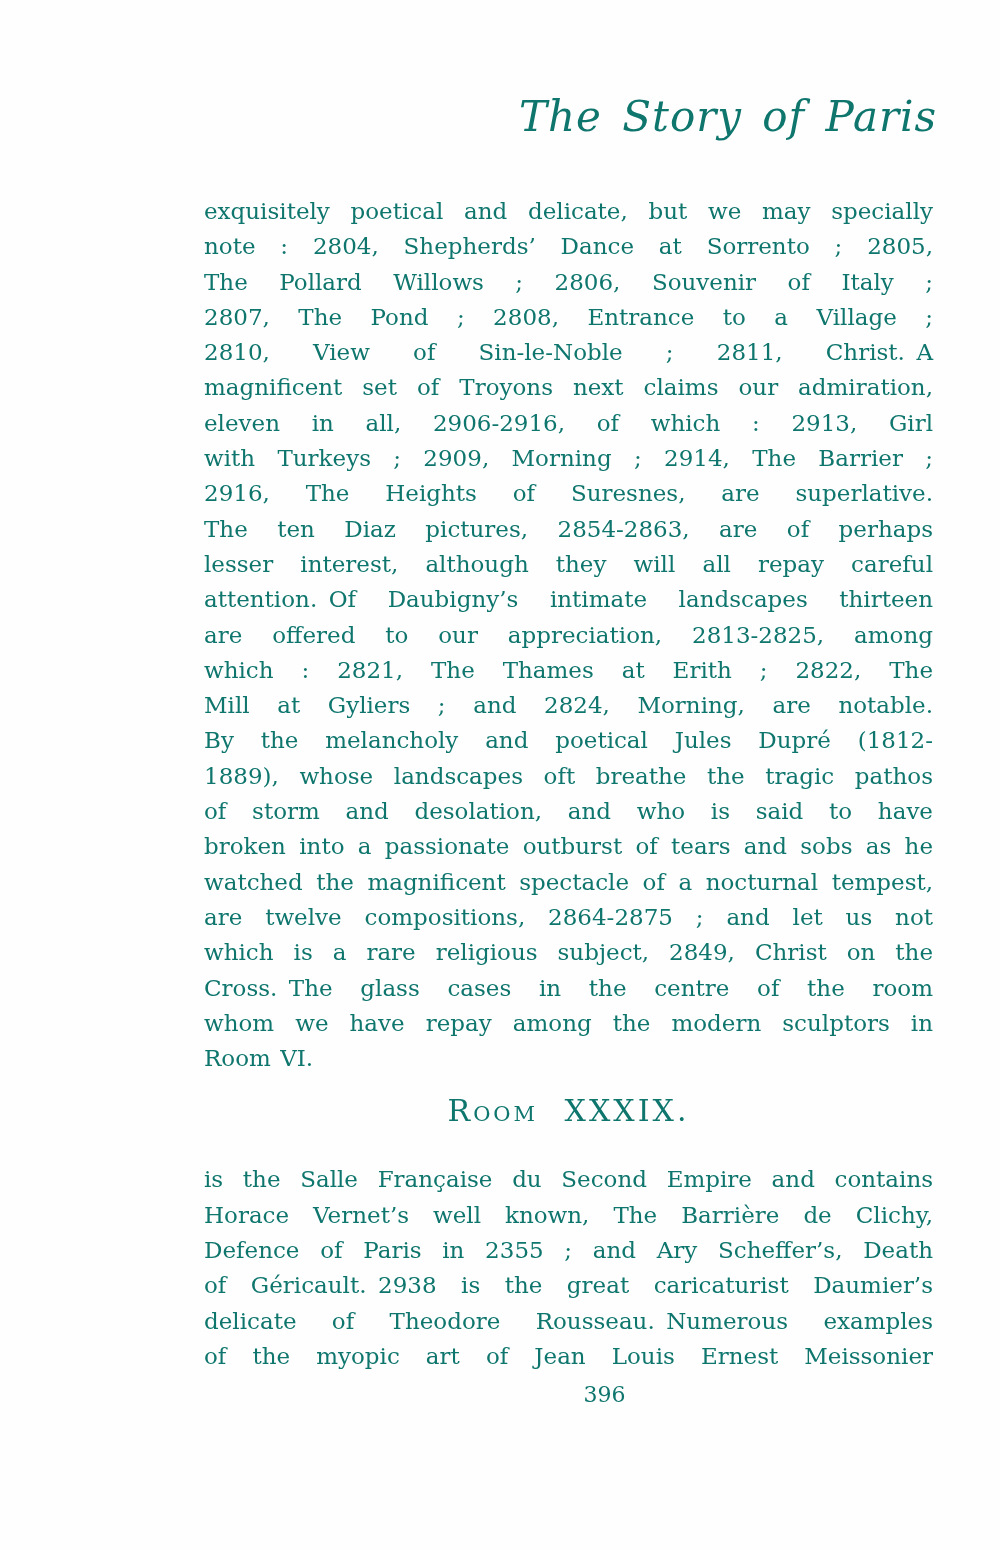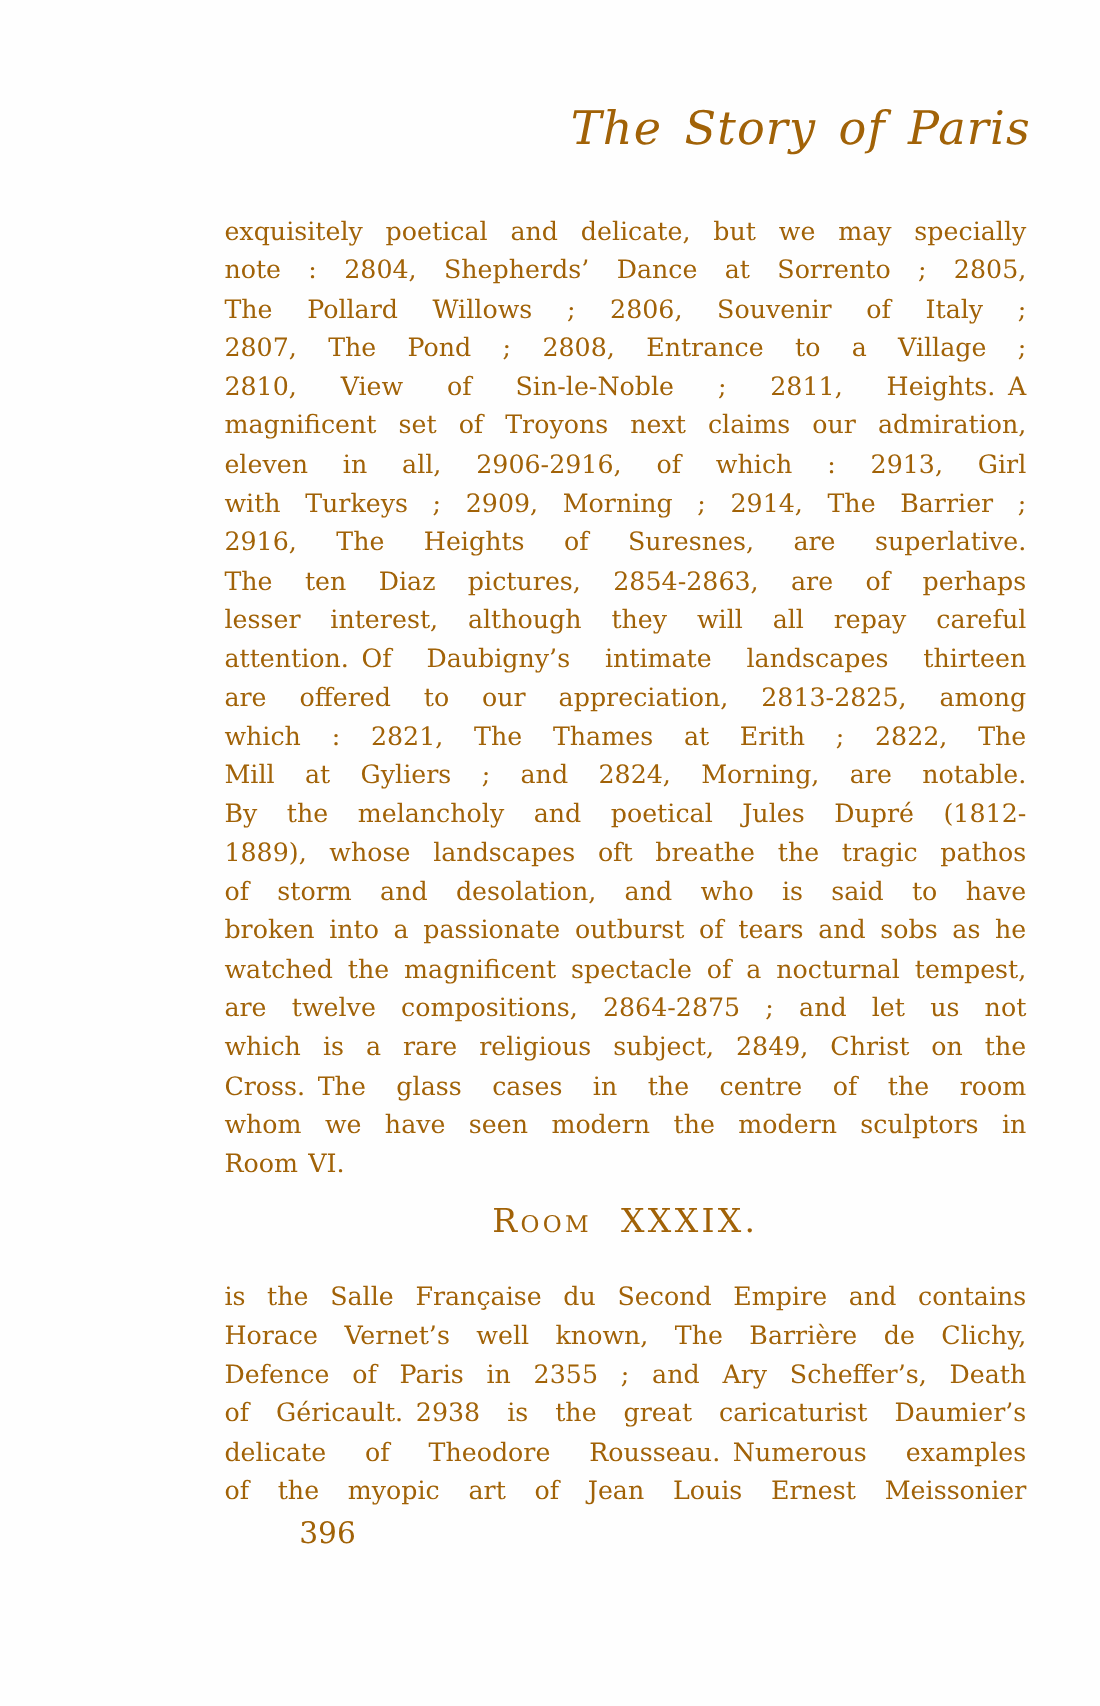--- a/index.html
+++ b/index.html
@@ -5,21 +5,21 @@
   html, body {
     margin: 0;
     padding: 0;
     background: #ffffff;
   }
   .page {
     position: relative;
     width: 1000px;
     height: 1551px;
     background: #fefefe;
-    color: #a16207;
+    color: #0f766e;
     font-family: "DejaVu Serif", serif;
     overflow: hidden;
   }
   .running-head {
     position: absolute;
     top: 92px;
     left: 200px;
     width: 737px;
     text-align: right;
     font-style: italic;
@@ -57,56 +57,57 @@
     font-weight: normal;
     font-variant: small-caps;
     text-align: center;
     letter-spacing: 3px;
     word-spacing: 14px;
     line-height: 36px;
   }
   .page-number {
     margin-top: 1px;
     padding-left: 72px;
-    font-size: 27px;
+    font-size: 22px;
     line-height: 34px;
+    text-align: center;
   }
 </style>
 </head>
 <body>
 
 <div class="page">
   <header class="running-head">The Story of Paris</header>
 
   <main class="text-block">
     <section class="paragraph para-1">
         <div class="line">exquisitely poetical and delicate, but we may specially</div>
         <div class="line">note : 2804, Shepherds’ Dance at Sorrento ; 2805,</div>
         <div class="line">The Pollard Willows ; 2806, Souvenir of Italy ;</div>
         <div class="line">2807, The Pond ; 2808, Entrance to a Village ;</div>
-        <div class="line">2810, View of Sin-le-Noble ; 2811, Heights. A</div>
+        <div class="line">2810, View of Sin-le-Noble ; 2811, Christ. A</div>
         <div class="line">magnificent set of Troyons next claims our admiration,</div>
         <div class="line">eleven in all, 2906-2916, of which : 2913, Girl</div>
         <div class="line">with Turkeys ; 2909, Morning ; 2914, The Barrier ;</div>
         <div class="line">2916, The Heights of Suresnes, are superlative.</div>
         <div class="line">The ten Diaz pictures, 2854-2863, are of perhaps</div>
         <div class="line">lesser interest, although they will all repay careful</div>
         <div class="line">attention. Of Daubigny’s intimate landscapes thirteen</div>
         <div class="line">are offered to our appreciation, 2813-2825, among</div>
         <div class="line">which : 2821, The Thames at Erith ; 2822, The</div>
         <div class="line">Mill at Gyliers ; and 2824, Morning, are notable.</div>
         <div class="line">By the melancholy and poetical Jules Dupré (1812-</div>
         <div class="line">1889), whose landscapes oft breathe the tragic pathos</div>
         <div class="line">of storm and desolation, and who is said to have</div>
         <div class="line">broken into a passionate outburst of tears and sobs as he</div>
         <div class="line">watched the magnificent spectacle of a nocturnal tempest,</div>
         <div class="line">are twelve compositions, 2864-2875 ; and let us not</div>
         <div class="line">which is a rare religious subject, 2849, Christ on the</div>
         <div class="line">Cross. The glass cases in the centre of the room</div>
-        <div class="line">whom we have seen modern the modern sculptors in</div>
+        <div class="line">whom we have repay among the modern sculptors in</div>
         <div class="line">Room VI.</div>
       </section>
 
     <h2 class="section-heading">Room XXXIX.</h2>
 
     <section class="paragraph para-2">
         <div class="line">is the Salle Française du Second Empire and contains</div>
         <div class="line">Horace Vernet’s well known, The Barrière de Clichy,</div>
         <div class="line">Defence of Paris in 2355 ; and Ary Scheffer’s, Death</div>
         <div class="line">of Géricault. 2938 is the great caricaturist Daumier’s</div>

